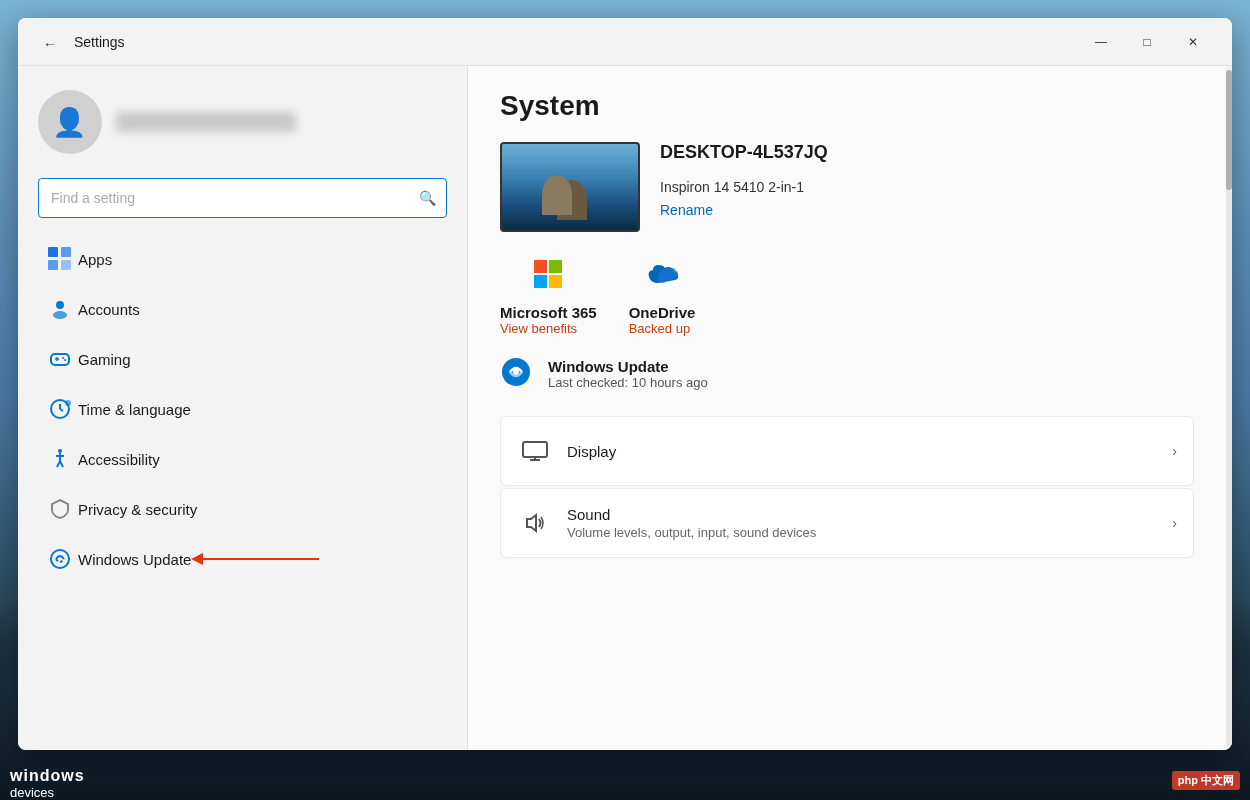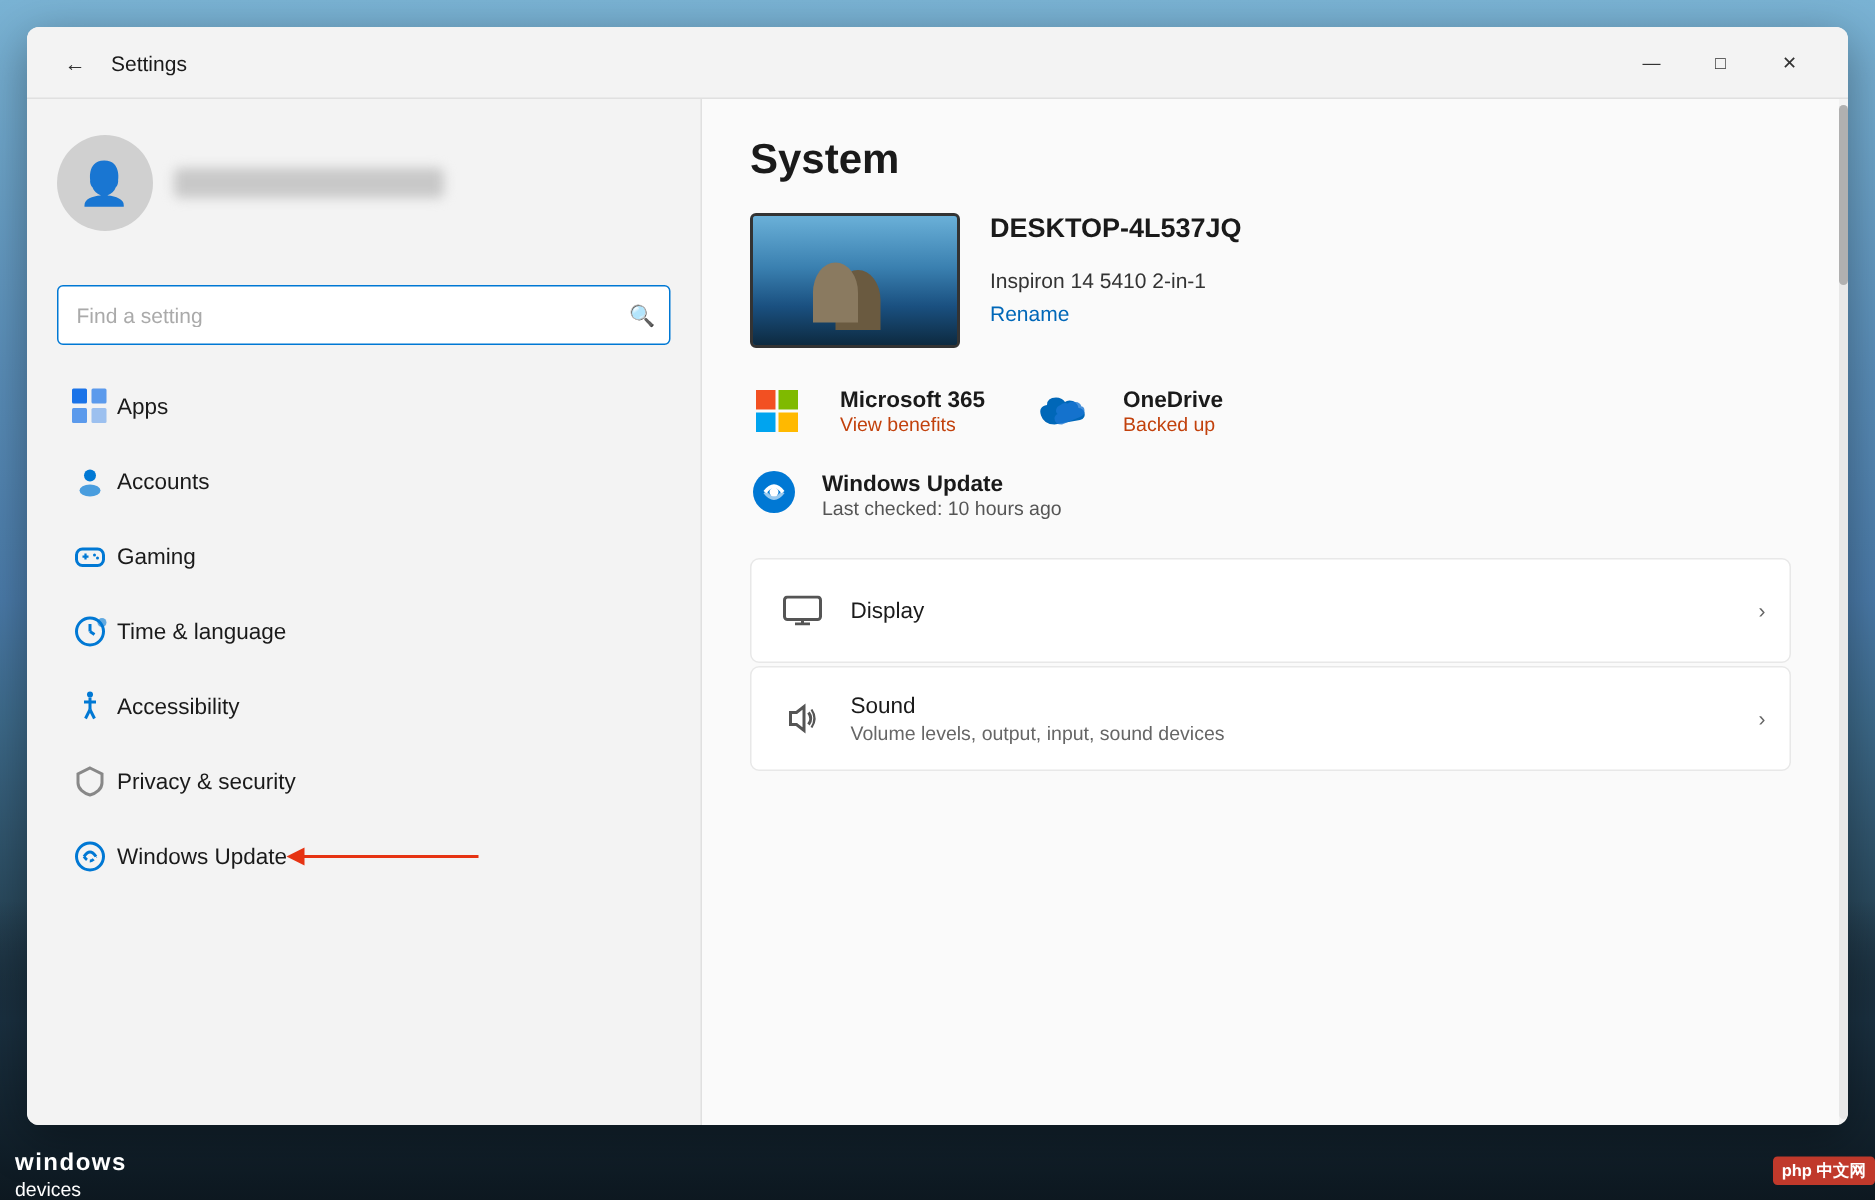--- a/index.html
+++ b/index.html
@@ -35,21 +35,21 @@
       bottom: 0;
       left: 10px;
       z-index: 10;
       color: white;
       font-size: 14px;
       font-weight: bold;
     }
     .watermark-right {
       position: absolute;
       bottom: 10px;
-      right: 0;
+      right: 10px;
       z-index: 10;
       background: #c0392b;
       color: white;
       font-size: 11px;
       font-weight: bold;
       padding: 2px 6px;
       border-radius: 3px;
     }
 
     
@@ -159,21 +159,21 @@
     .user-name-blur {
       width: 180px;
       height: 20px;
       background: #c8c8c8;
       border-radius: 4px;
       filter: blur(4px);
     }
 
     
     .search-box {
-      margin: 20px 20px 16px 20px;
+      margin: 8px 20px 16px 20px;
       position: relative;
     }
     .search-input {
       width: 100%;
       height: 40px;
       border: 1.5px solid #0078d4;
       border-radius: 4px;
       padding: 0 36px 0 12px;
       font-size: 14px;
       background: white;
@@ -309,22 +309,23 @@
     
     .service-row {
       display: flex;
       gap: 32px;
       margin-bottom: 20px;
       align-items: flex-start;
     }
     .service-item {
       display: flex;
       align-items: center;
-      gap: 24px;
+      gap: 12px;
       cursor: pointer;
+      flex-direction: column;
     }
     .service-icon {
       width: 36px;
       height: 36px;
       flex-shrink: 0;
       display: flex;
       align-items: center;
       justify-content: center;
     }
     .service-info .service-name {

